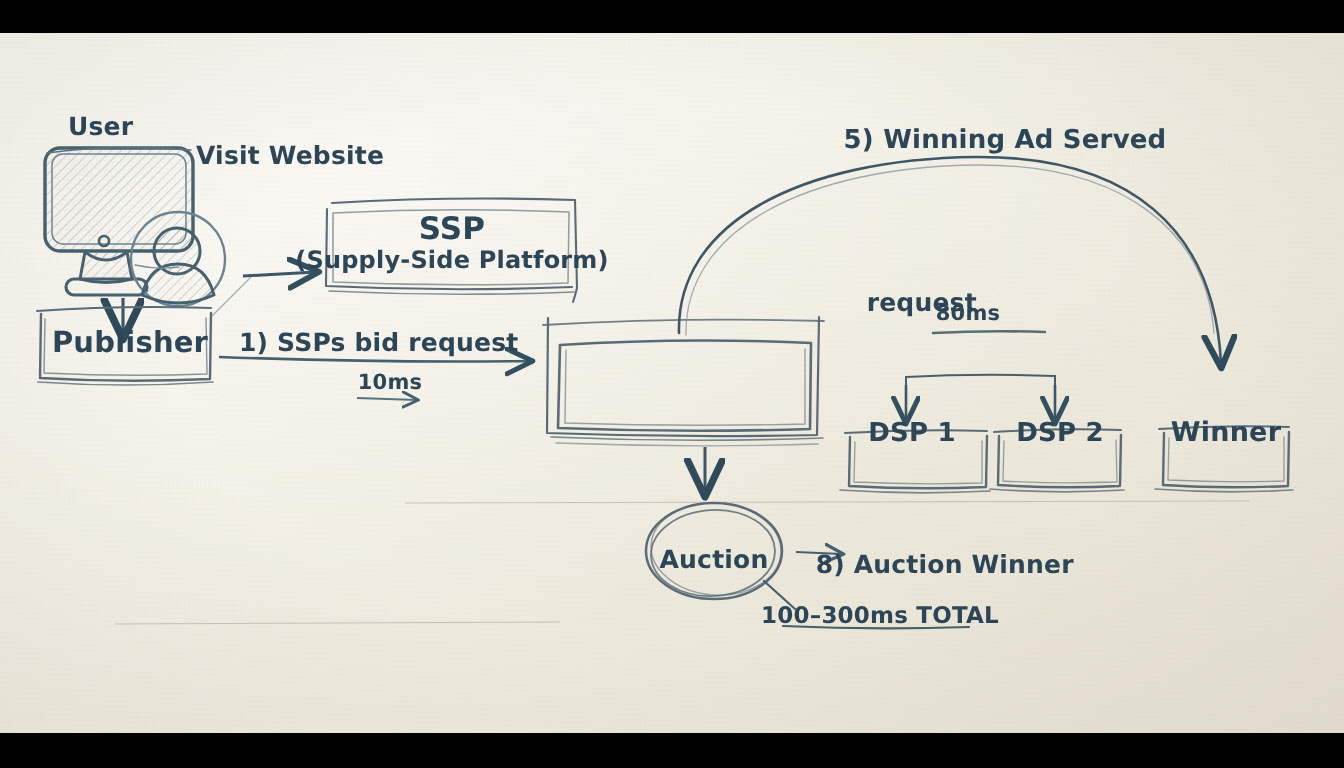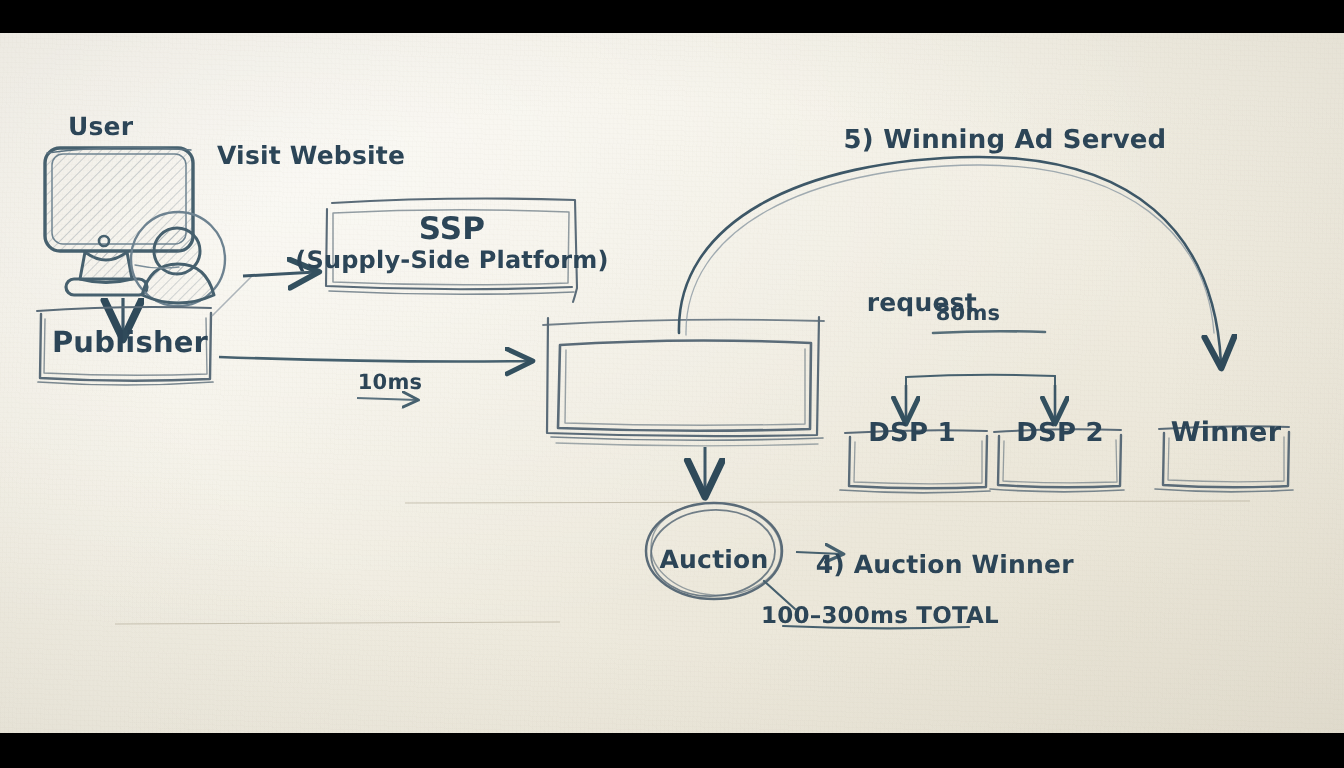--- a/index.html
+++ b/index.html
@@ -85,21 +85,21 @@
     font-family: "DejaVu Sans", sans-serif;
     font-weight: 600;
     letter-spacing: .2px;
     white-space: pre;
     line-height: 1.18;
     text-rendering: geometricPrecision;
   }
   .lbl.c { text-align: center; transform: translateX(-50%); }
 
   .t-user        { left: 68px;  top: 79px;  font-size: 25px; }
-  .t-visit       { left: 196px; top: 108px; font-size: 25px; margin-left: 21px; }
+  .t-visit       { left: 196px; top: 108px; font-size: 25px; }
   .t-ssp-name    { left: 452px; top: 178px; font-size: 31px; }
   .t-ssp-sub     { left: 452px; top: 213px; font-size: 24px; }
   .t-publisher   { left: 130px; top: 292px; font-size: 29px; }
   .t-step1       { left: 239px; top: 295px; font-size: 25px; }
   .t-10ms        { left: 390px; top: 337px; font-size: 21px; }
   .t-adx         { left: 684px; top: 323px; font-size: 38px; letter-spacing: .5px; }
   .t-step5       { left: 1005px;top: 92px;  font-size: 26px; }
   .t-step2       { left: 895px; top: 166px; font-size: 25px; }
   .t-step3       { left: 897px; top: 233px; font-size: 25px; }
   .t-80ms        { left: 968px; top: 268px; font-size: 21px; }
@@ -243,40 +243,41 @@
     </svg>
 
     <div class="lbl t-user">User</div>
     <div class="lbl t-visit">Visit Website</div>
 
     <div class="lbl c t-ssp-name">SSP</div>
     <div class="lbl c t-ssp-sub">(Supply-Side Platform)</div>
 
     <div class="lbl c t-publisher">Publisher</div>
 
+    <div class="lbl t-step1">1) SSPs bid request</div>
     <div class="lbl c t-10ms">10ms</div>
 
 
     <div class="lbl c t-step5">5) Winning Ad Served</div>
 
     <div class="lbl c t-step2">
       <br>
       <span>request</span>
     </div>
 
     <div class="lbl c t-80ms">80ms</div>
 
     <div class="lbl c t-dsp1">DSP 1</div>
     <div class="lbl c t-dsp2">DSP 2</div>
     <div class="lbl c t-winner">Winner</div>
 
     <div class="lbl c t-auction">Auction</div>
 
     <div class="lbl c t-step4">
-      <span>4) Auction Winner</span><br>
+      <span>8) Auction Winner</span><br>
     </div>
 
     <div class="lbl c t-total">100–300ms TOTAL</div>
 
   </div>
 
   <div class="bar bottom"></div>
 </div>
 
 </body></html>

